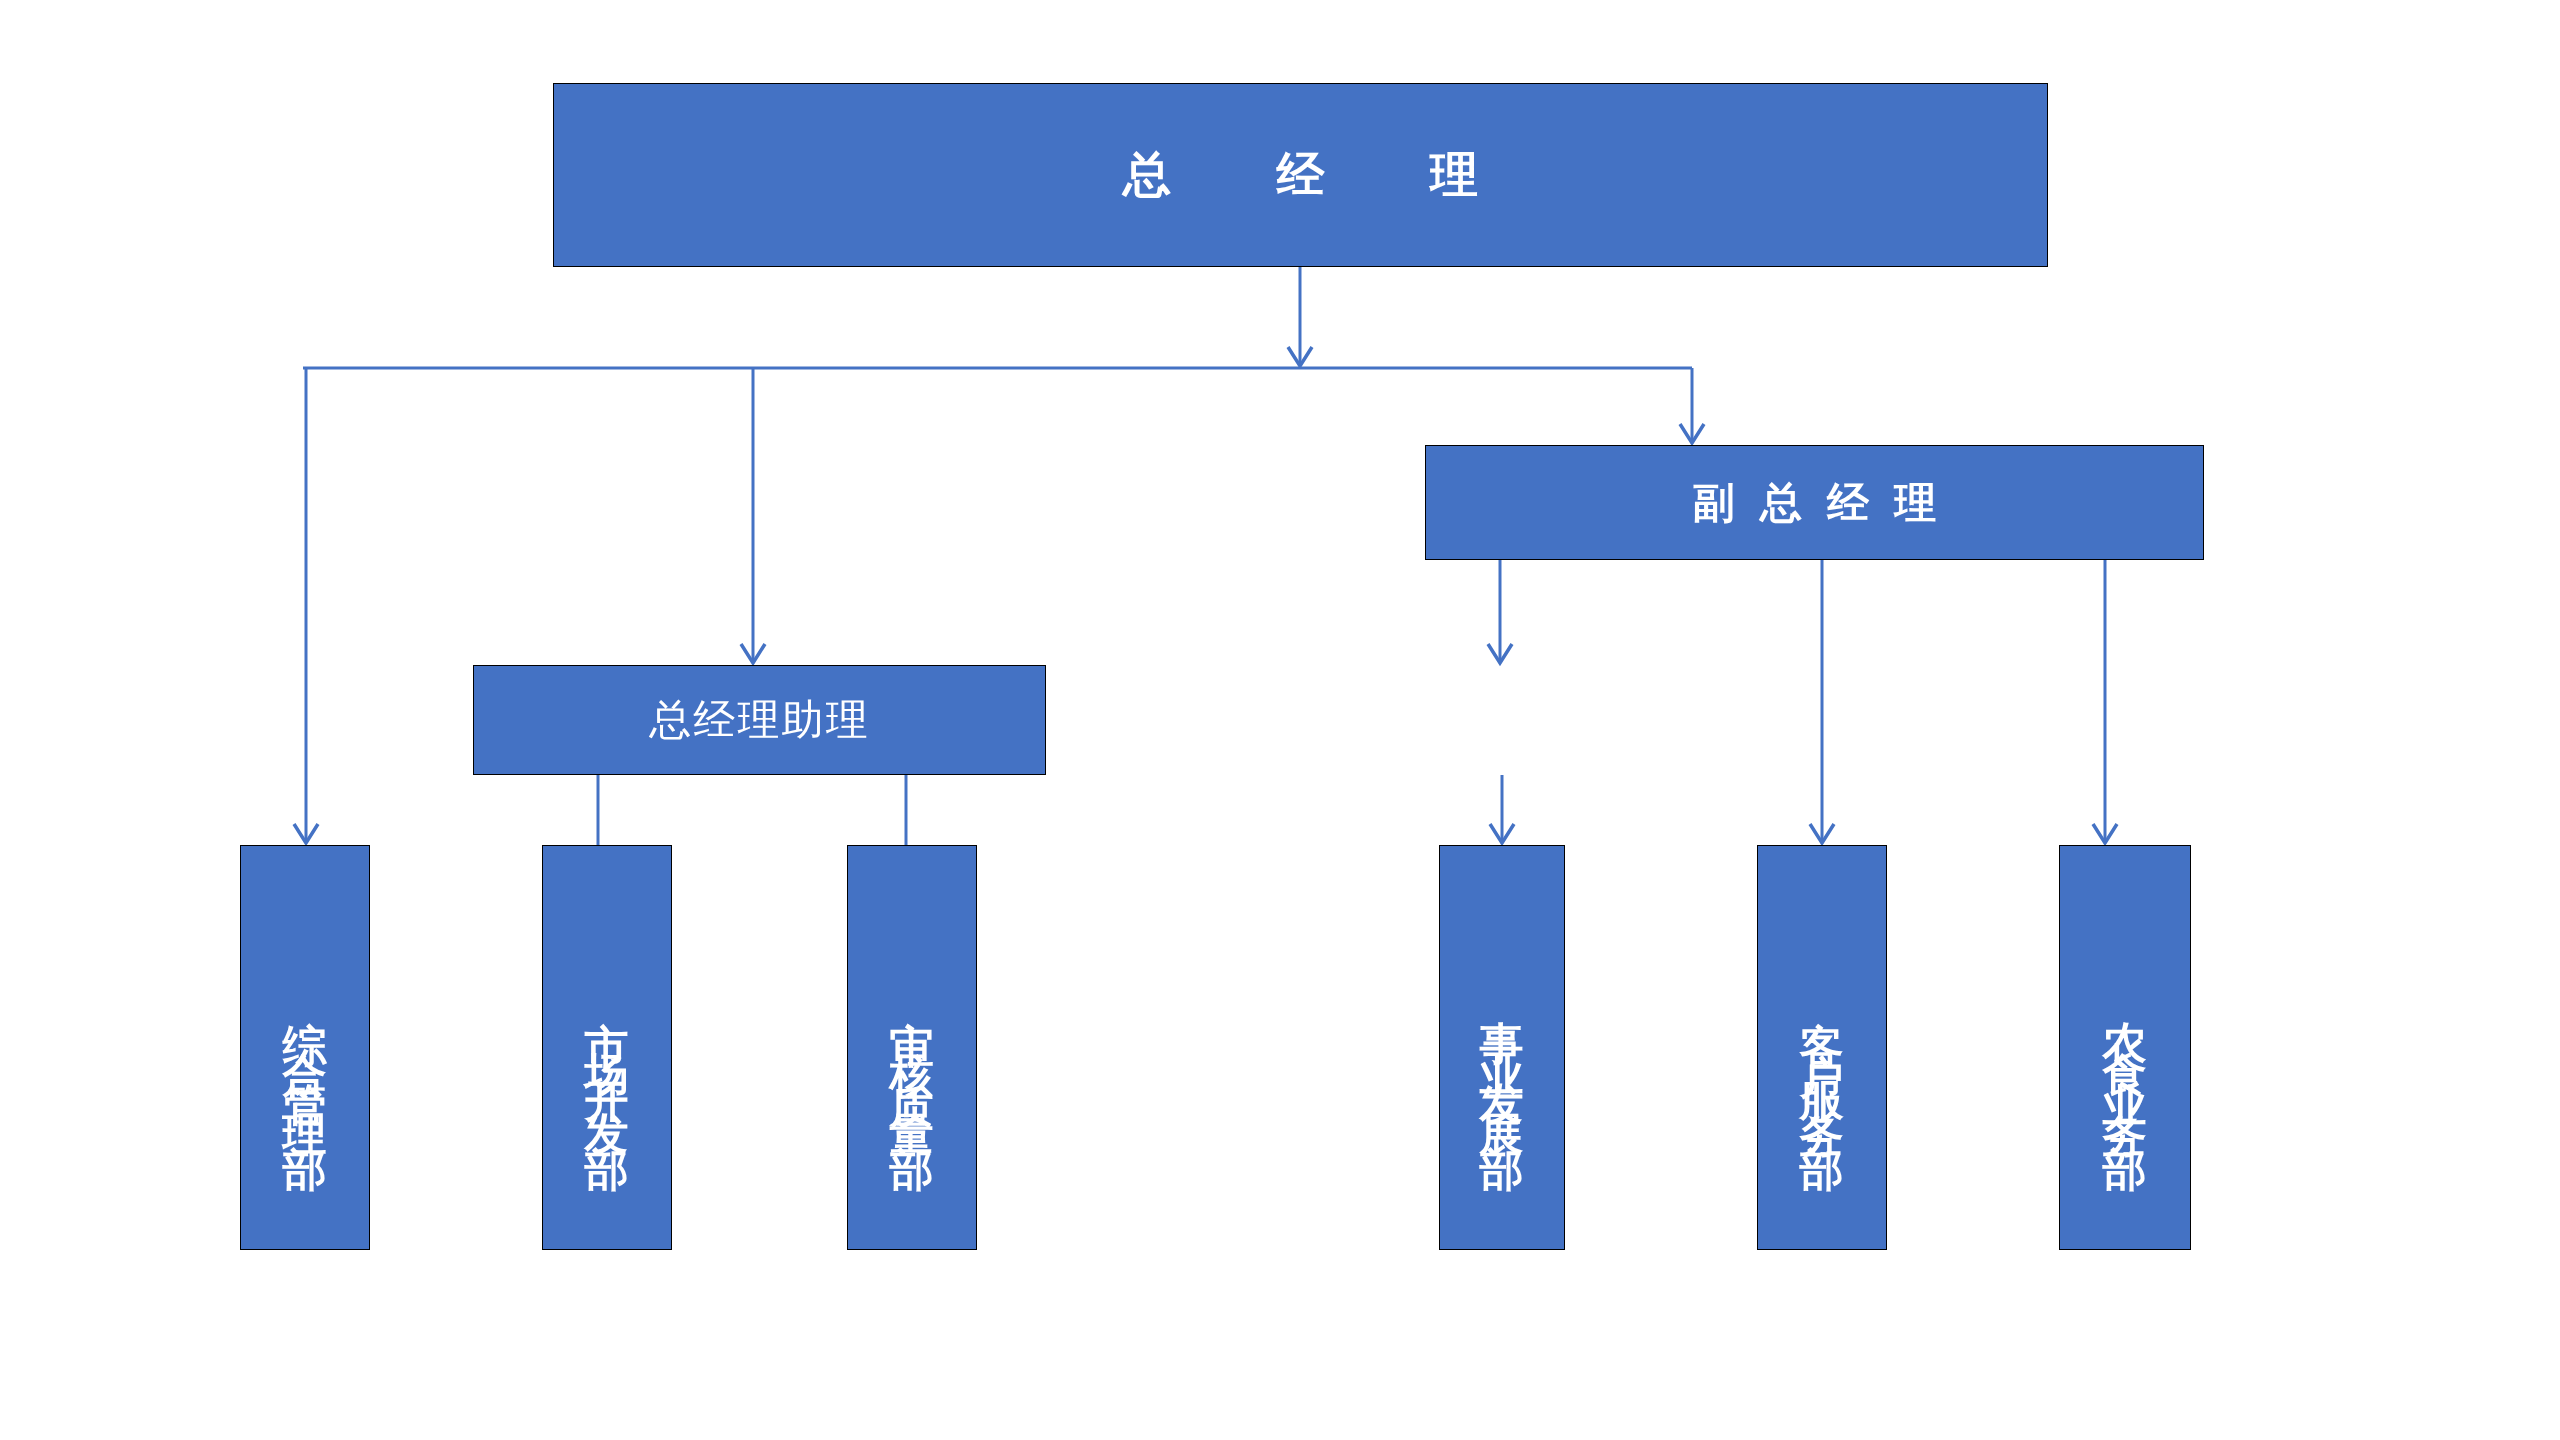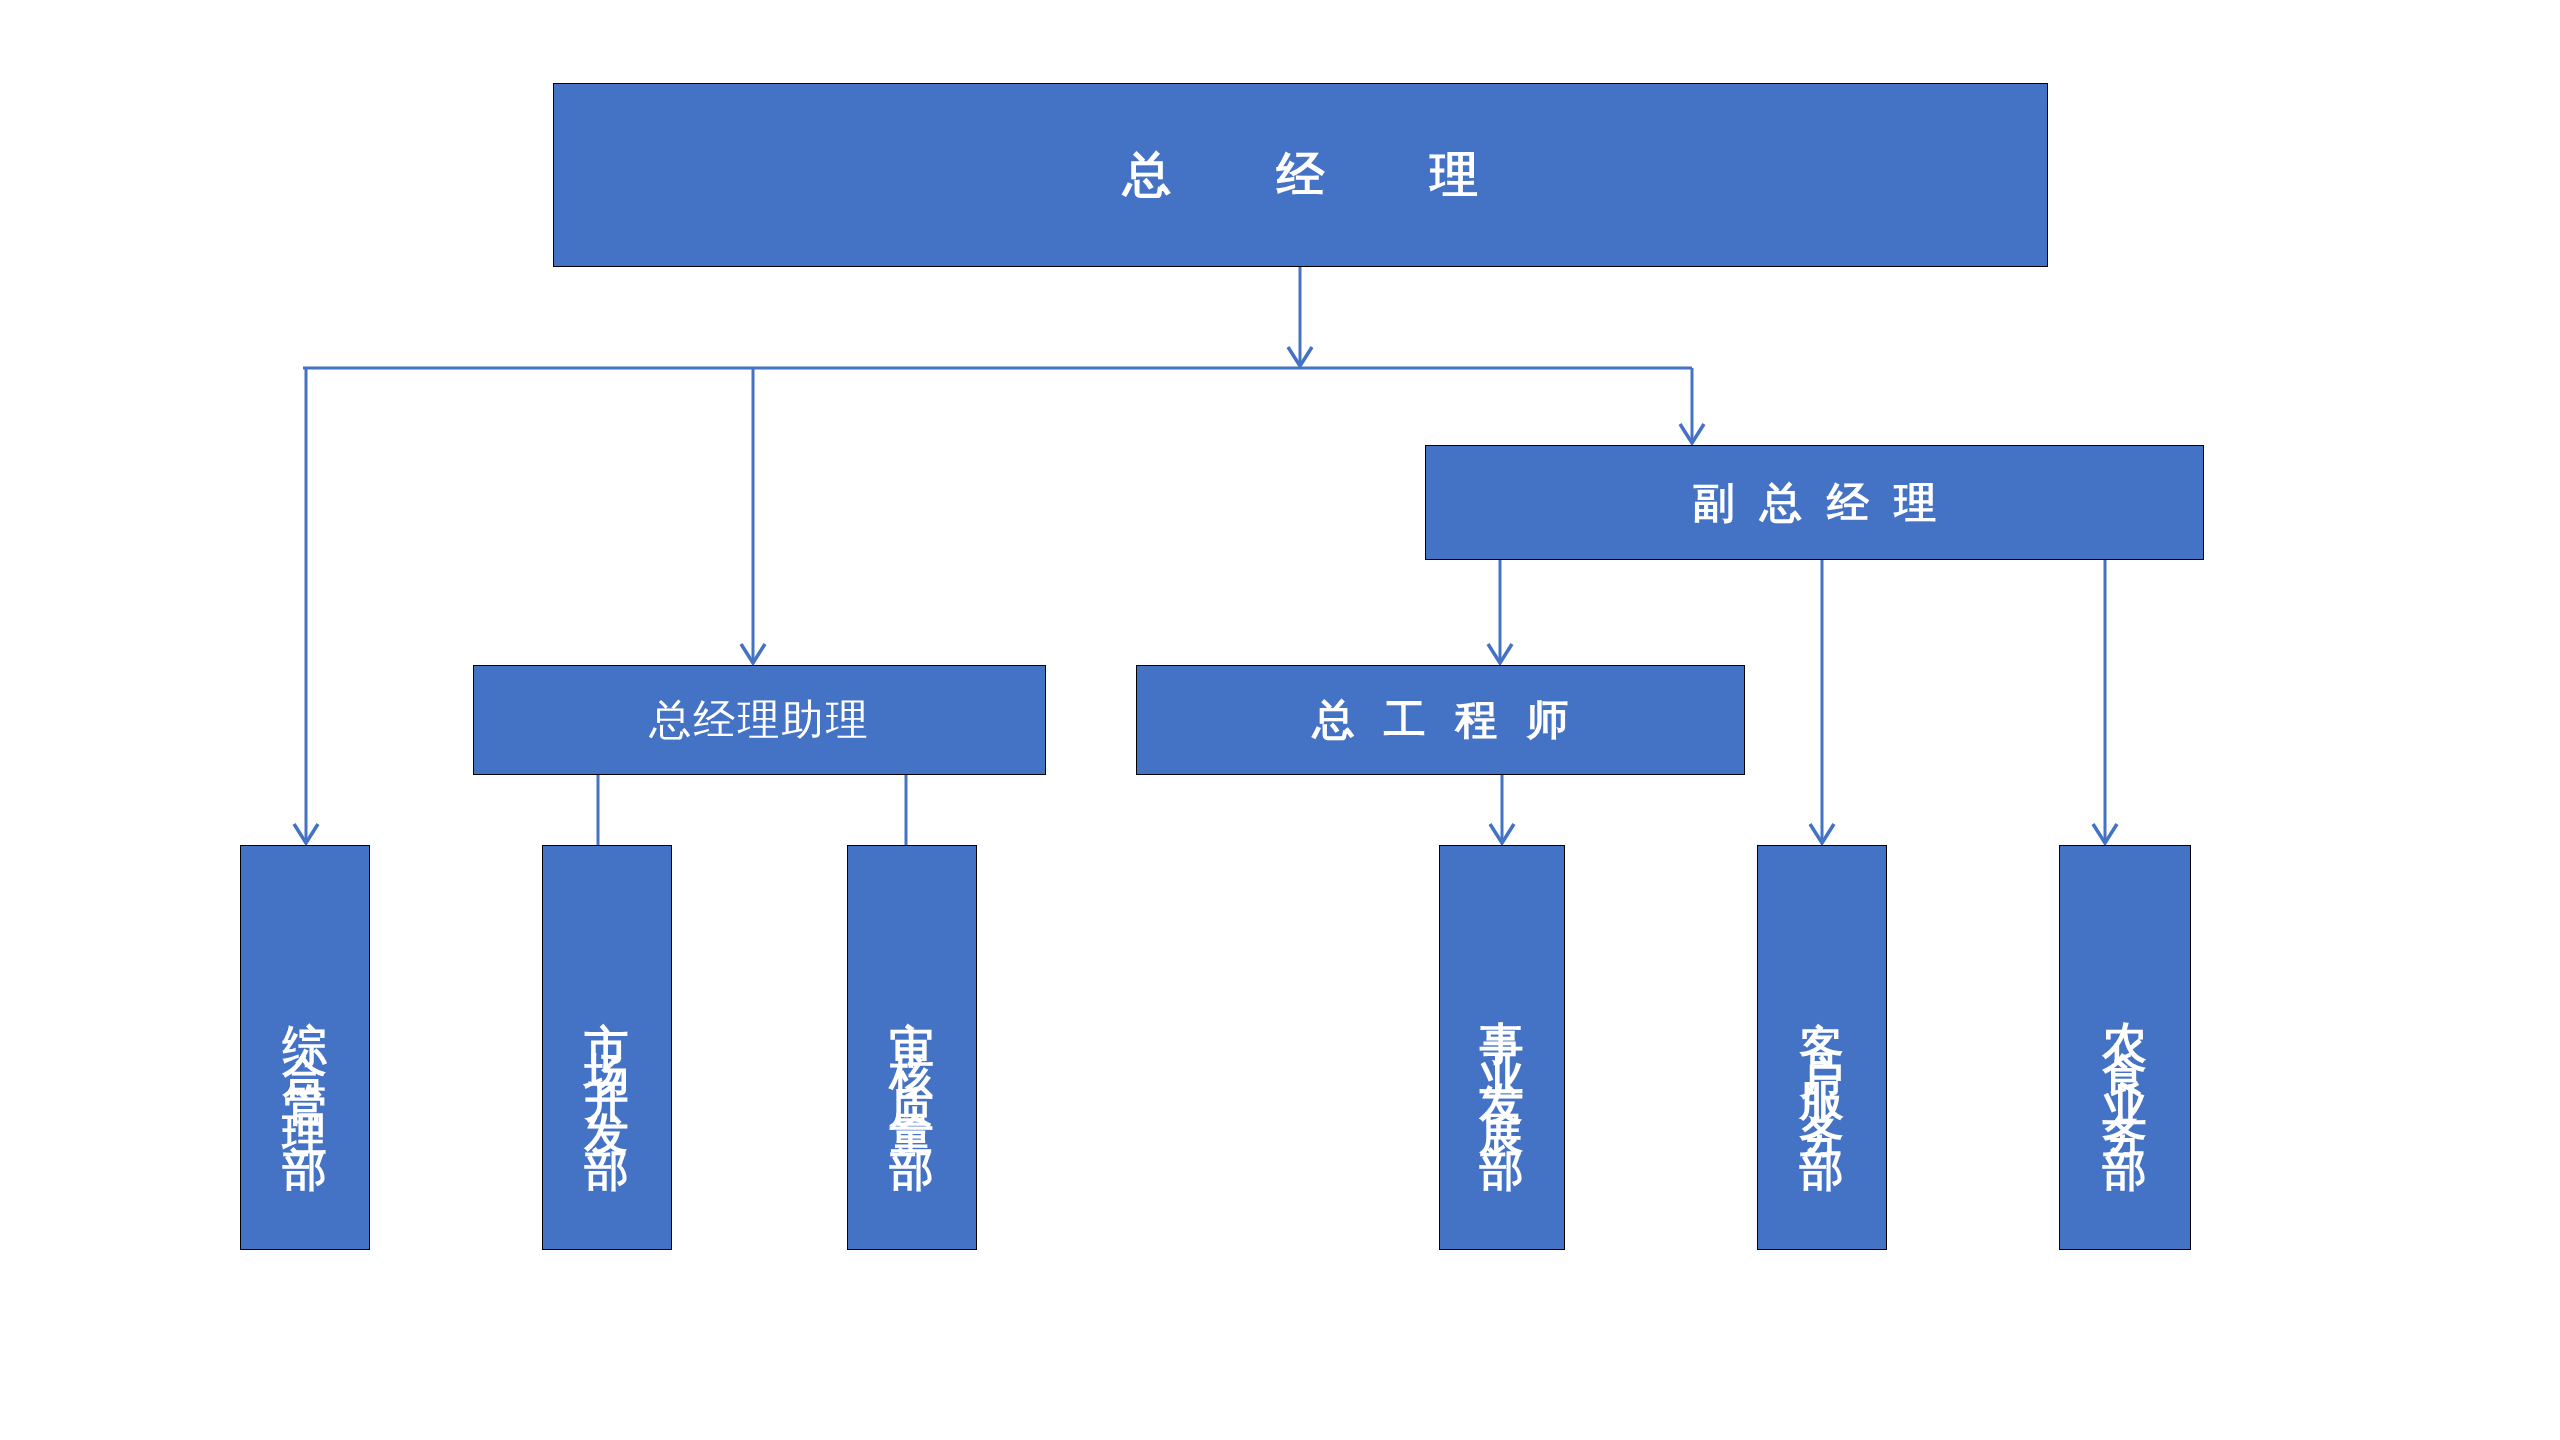--- a/index.html
+++ b/index.html
@@ -94,23 +94,20 @@
   </div>
 
   <div class="node n-dgm">
     <span class="lbl">副总经理</span>
   </div>
 
   <div class="node n-ast">
     <span class="lbl">总经理助理</span>
   </div>
 
-  <div class="node n-chf">
-    <span class="lbl">总工程师</span>
-  </div>
 
   <div class="node dept n-d1">
     <span class="lbl">综合管理部</span>
   </div>
 
   <div class="node dept n-d2">
     <span class="lbl">市场开发部</span>
   </div>
 
   <div class="node dept n-d3">

